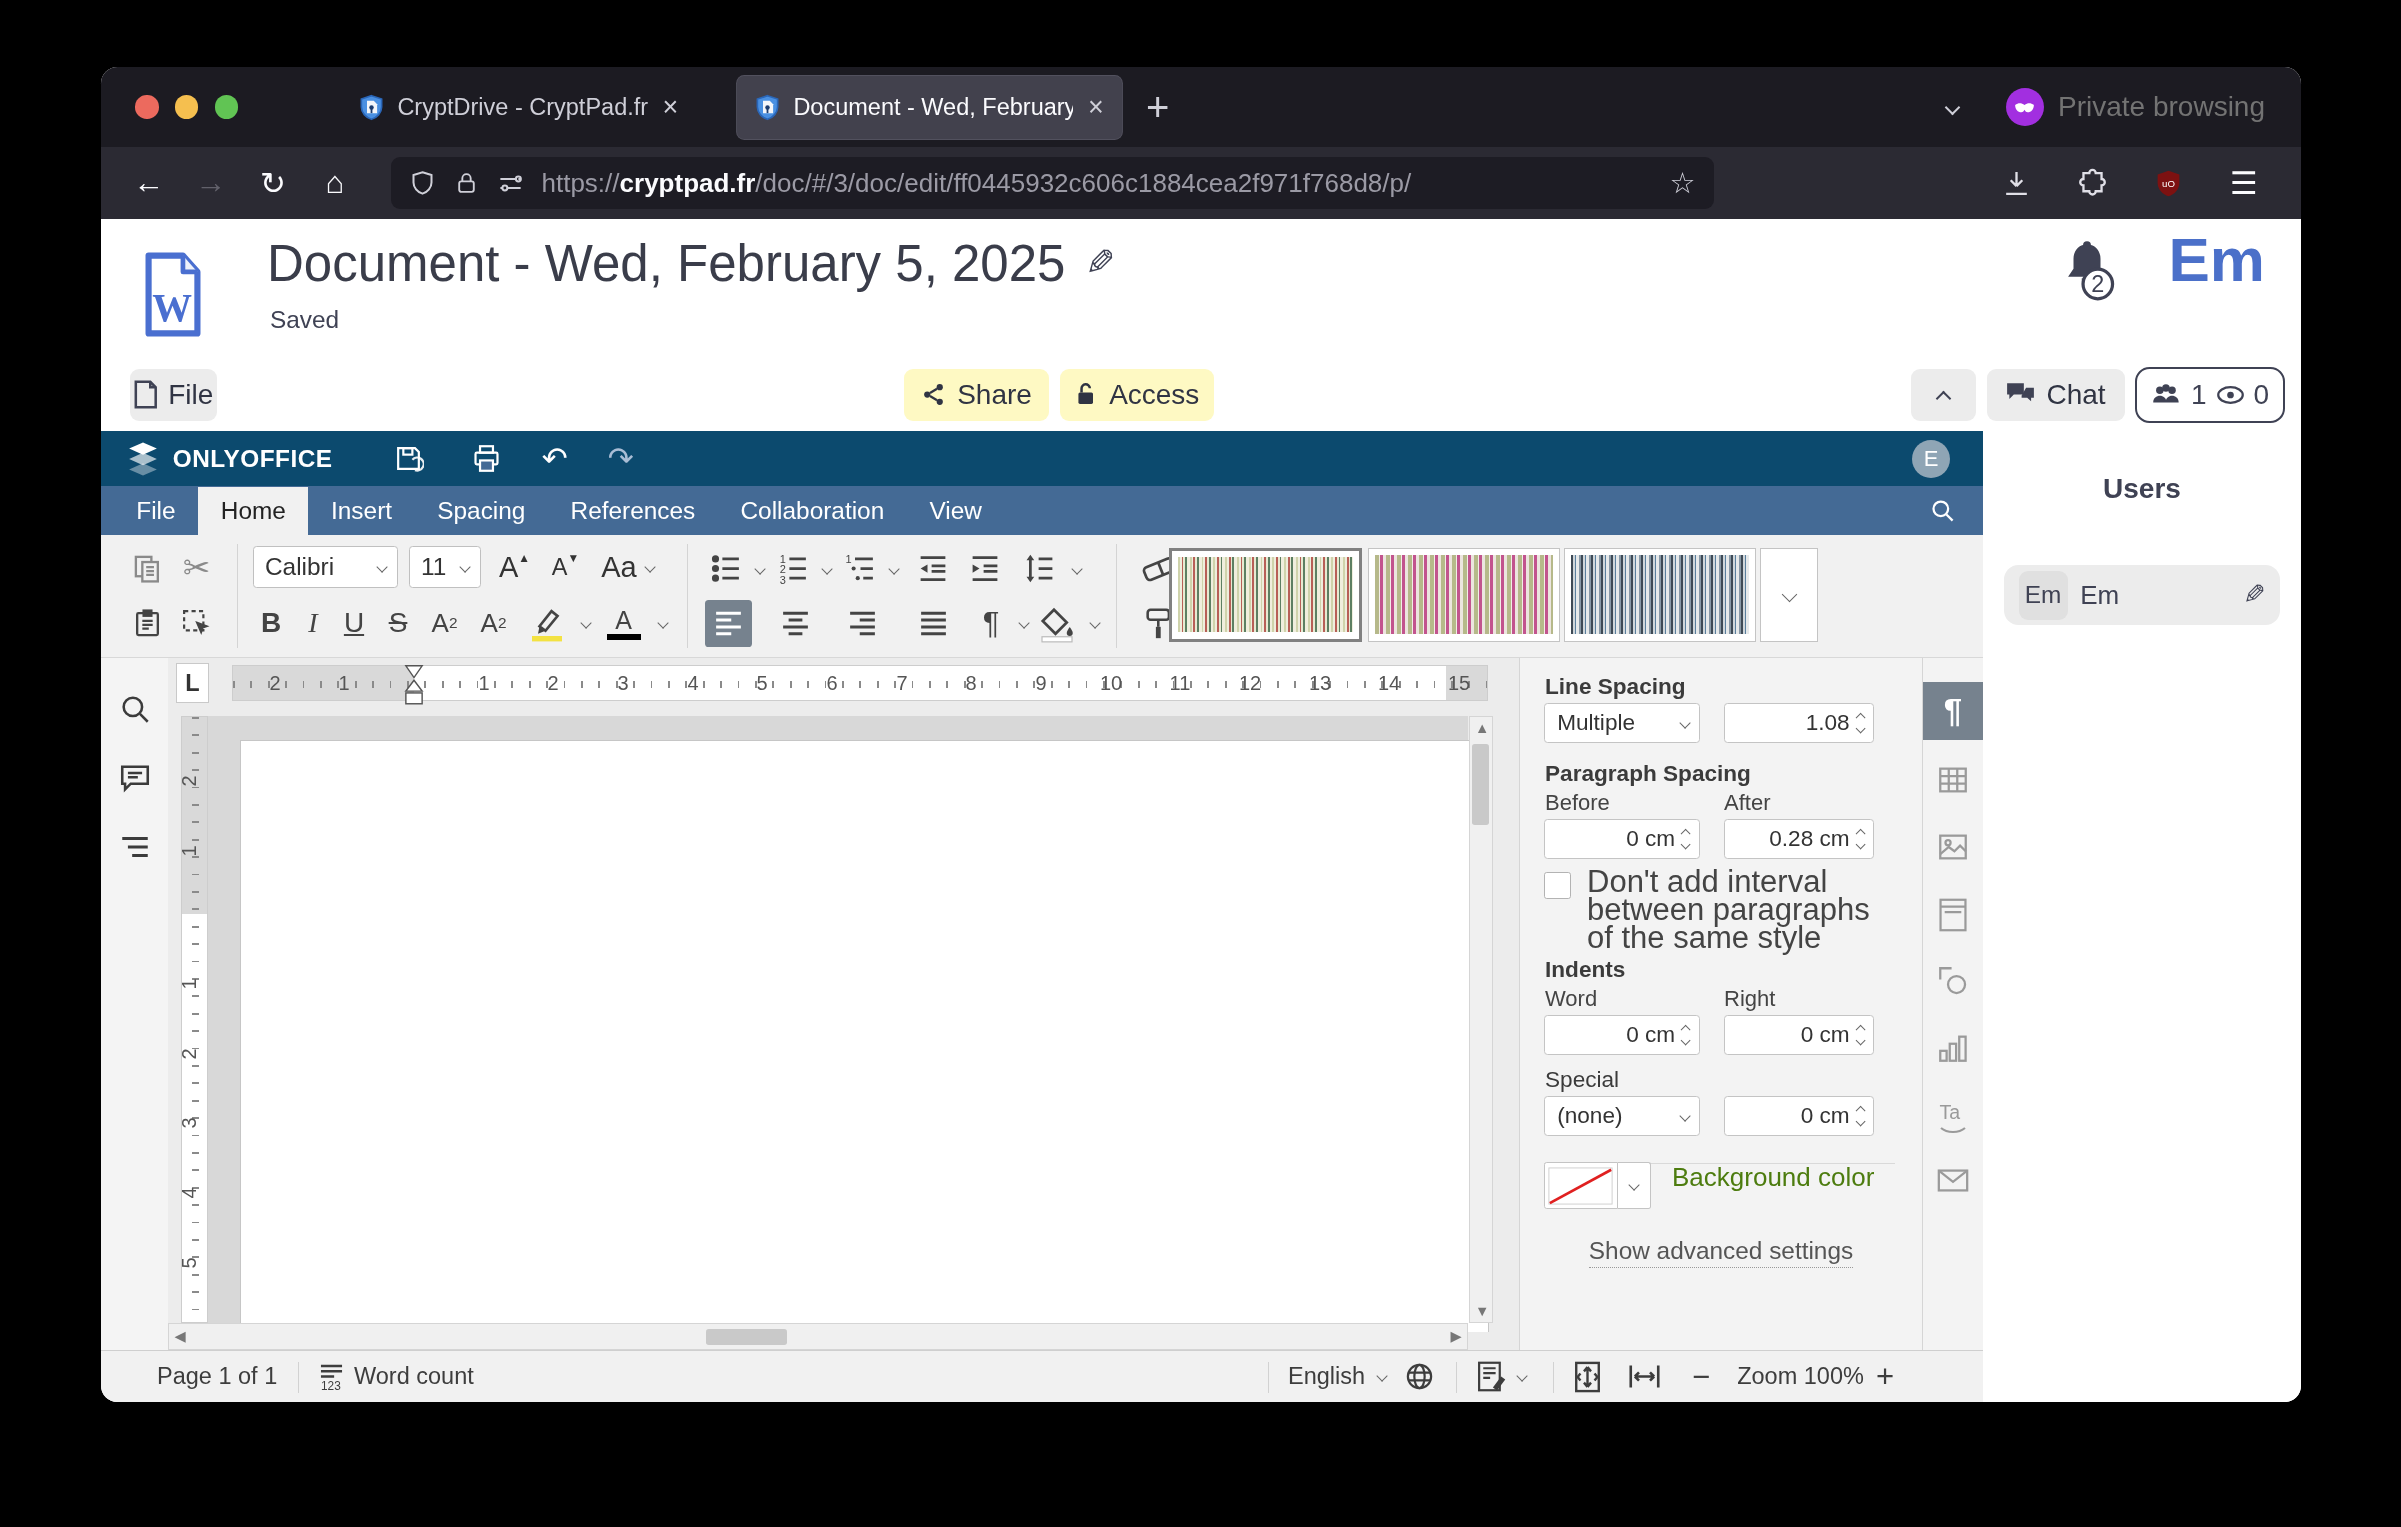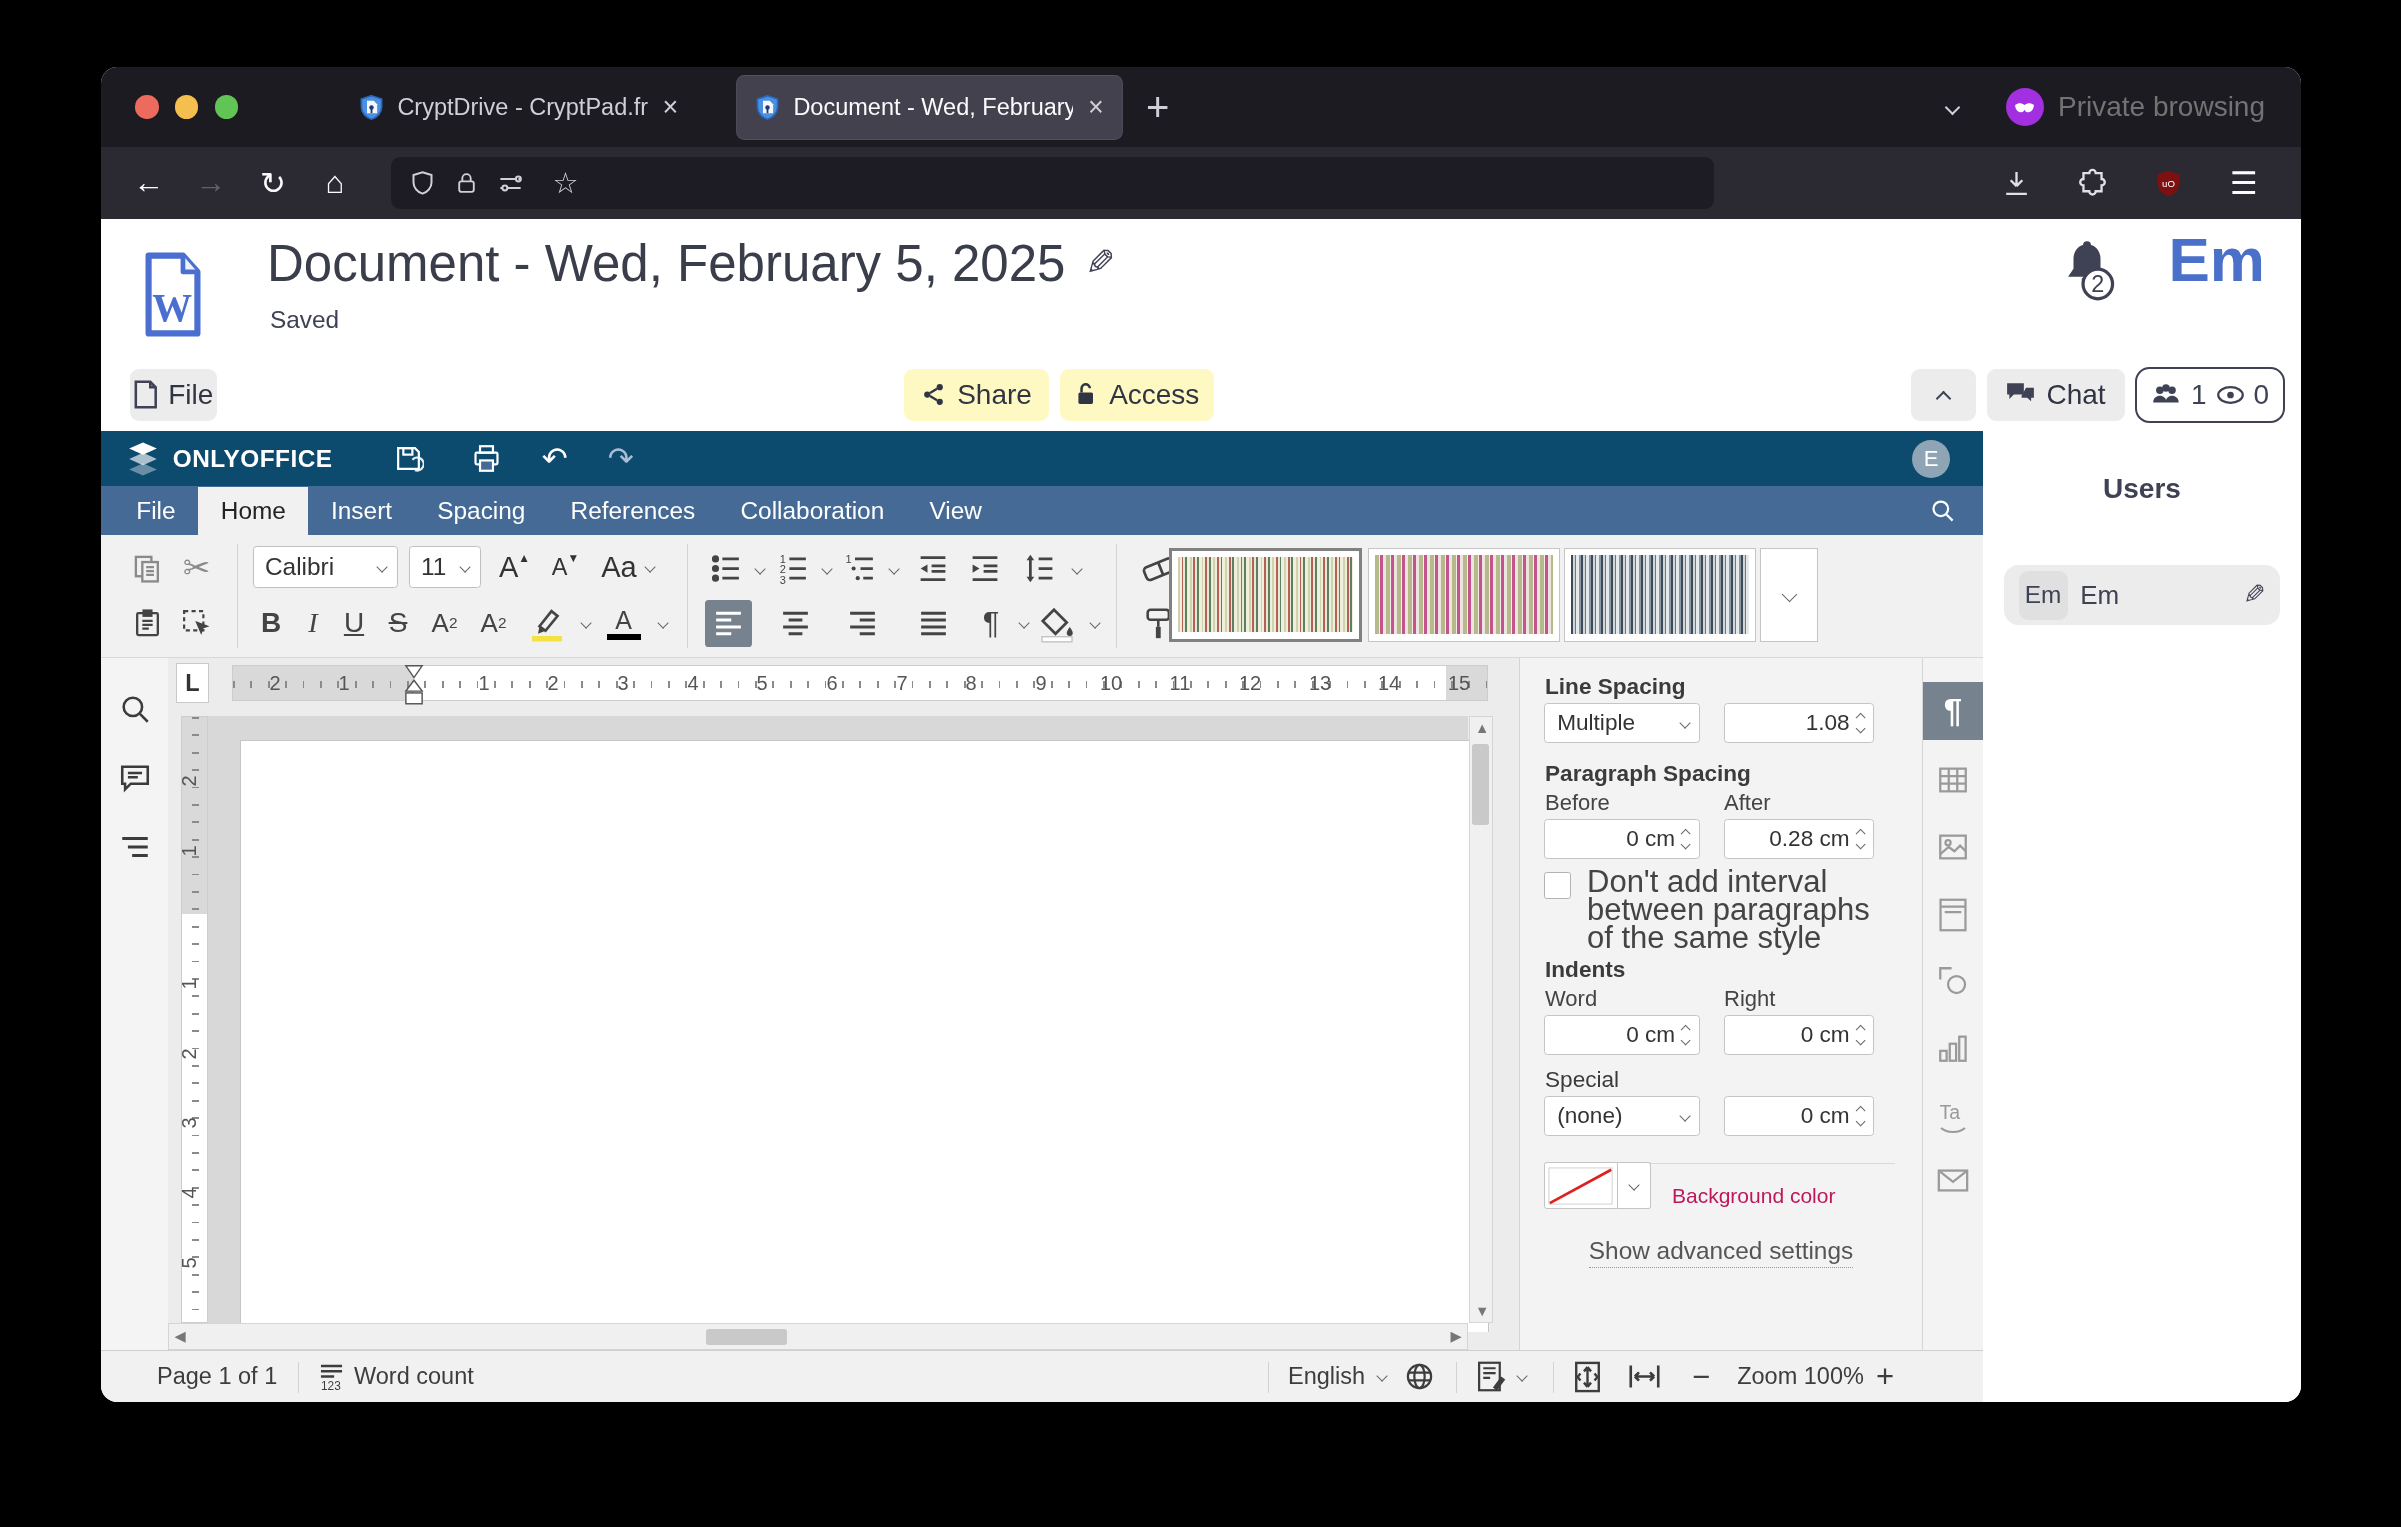--- a/index.html
+++ b/index.html
@@ -104,21 +104,21 @@
 .spin{display:flex;flex-direction:column;gap:4.5px;align-items:center}
 .spin i{width:7.2px;height:7.2px;border-right:1.8px solid #666;border-bottom:1.8px solid #666;display:block}
 .spin .up{transform:rotate(-135deg)}
 .spin .dn{transform:rotate(45deg)}
 .pdiv{position:absolute;left:23.5px;right:27px;height:0.9px;background:#d9d9d9}
 #chk{position:absolute;left:23.5px;top:214px;width:27px;height:27px;background:#fff;border:0.9px solid #b3b3b3;border-radius:2.7px}
 #chk-label{position:absolute;left:67px;top:210px;width:308px;font-size:31px;line-height:28px;color:#444}
 #bg-swatch{position:absolute;left:23.5px;top:504px;width:74px;height:47px;background:#fff;border:0.9px solid #c4c4c4;border-radius:2.7px 0 0 2.7px}
 #bg-swatch svg{position:absolute;left:3.6px;top:3.6px}
 #bg-chev{position:absolute;left:98px;top:504px;width:33px;height:47px;background:#fff;border:0.9px solid #c4c4c4;border-left:none;border-radius:0 2.7px 2.7px 0;display:flex;align-items:center;justify-content:center}
-#bg-label{position:absolute;left:152px;top:526px;font-size:21px;color:#be185d}
+#bg-label{position:absolute;left:152px;top:504px;font-size:26px;color:#4d7c0f}
 #adv-link{position:absolute;left:0;right:0;top:579px;text-align:center;font-size:24.4px;color:#555}
 #adv-link span{border-bottom:1.8px dotted #999;padding-bottom:2.7px}
 #icon-strip{width:61px;background:#f3f3f3;border-left:0.9px solid #d5d5d5;position:relative;flex:none}
 .strico{position:absolute;left:50%;transform:translateX(-50%);color:#9a9a9a;display:flex;align-items:center;justify-content:center}
 .strico.on{left:0;transform:none;width:100%;height:58px;background:#76828e;color:#fff}
 #status-bar{height:52px;background:#f1f1f1;border-top:0.9px solid #cfcfcf;position:relative;flex:none;font-size:23.5px;color:#3d3d3d}
 .st{position:absolute;top:0;height:100%;display:flex;align-items:center;gap:9px}
 .sdiv{position:absolute;top:11px;width:0.9px;height:31px;background:#d2d2d2}
 
 #users-panel{flex:1;background:#fff;display:flex;flex-direction:column;align-items:center}
@@ -190,20 +190,21 @@
             <path d="M8 10V7a4 4 0 018 0v3" fill="none" stroke="#cfcfd8" stroke-width="1.8"></path>
           </svg>
         </span>
       <span class="uico">
           <svg width="27" height="27" viewBox="0 0 24 24" stroke="#cfcfd8" stroke-width="1.8" fill="none">
             <path d="M3 8h14M21 8h-2M3 16h2m4 0h12"></path>
             <circle cx="19" cy="8" r="2.2"></circle>
             <circle cx="7" cy="16" r="2.2"></circle>
           </svg>
         </span>
+      <span id="url-text"><span>https://</span><b>cryptpad.fr</b><span>/doc/#/3/doc/edit/ff0445932c606c1884cea2f971f768d8/p/</span></span>
       <span id="star">☆</span>
     </div>
     <div id="nav-right">
       <div class="navico">
           <svg width="31" height="31" viewBox="0 0 24 24" stroke="#e0dfe7" stroke-width="1.8" fill="none">
             <path d="M12 3v11m0 0l-4.5-4.5M12 14l4.5-4.5M4 20h16"></path>
           </svg>
         </div>
       <div class="navico">
           <svg width="31" height="31" viewBox="0 0 24 24">

